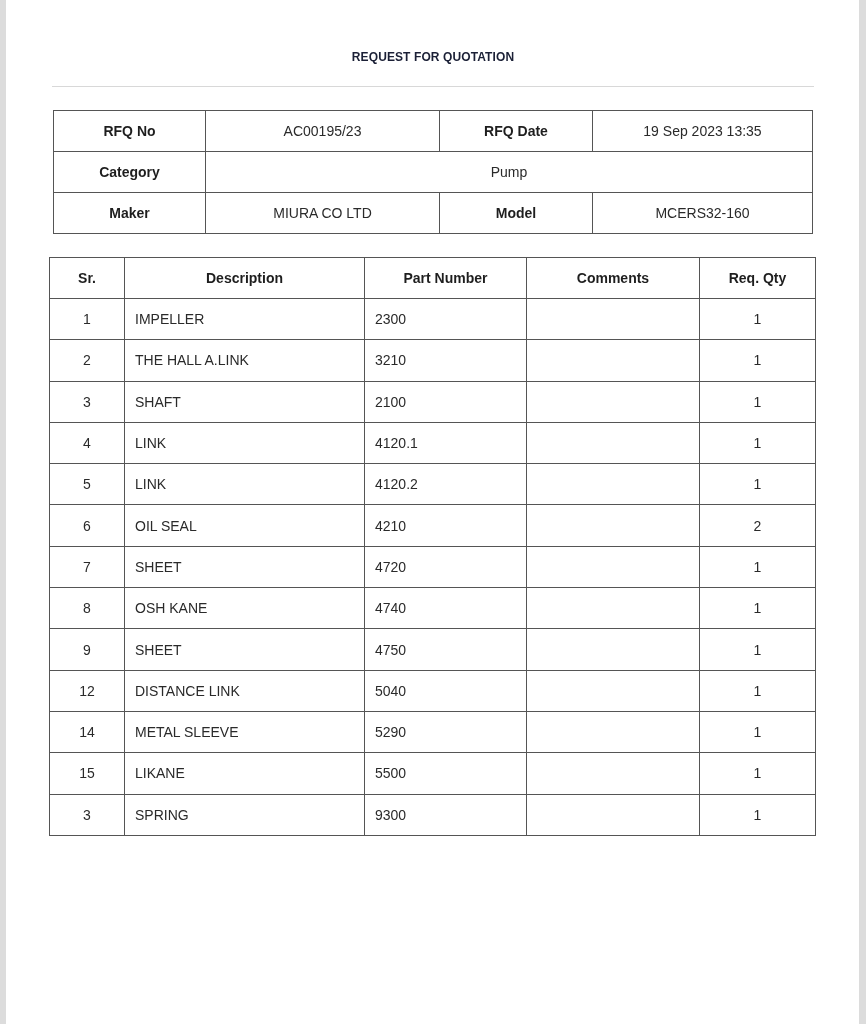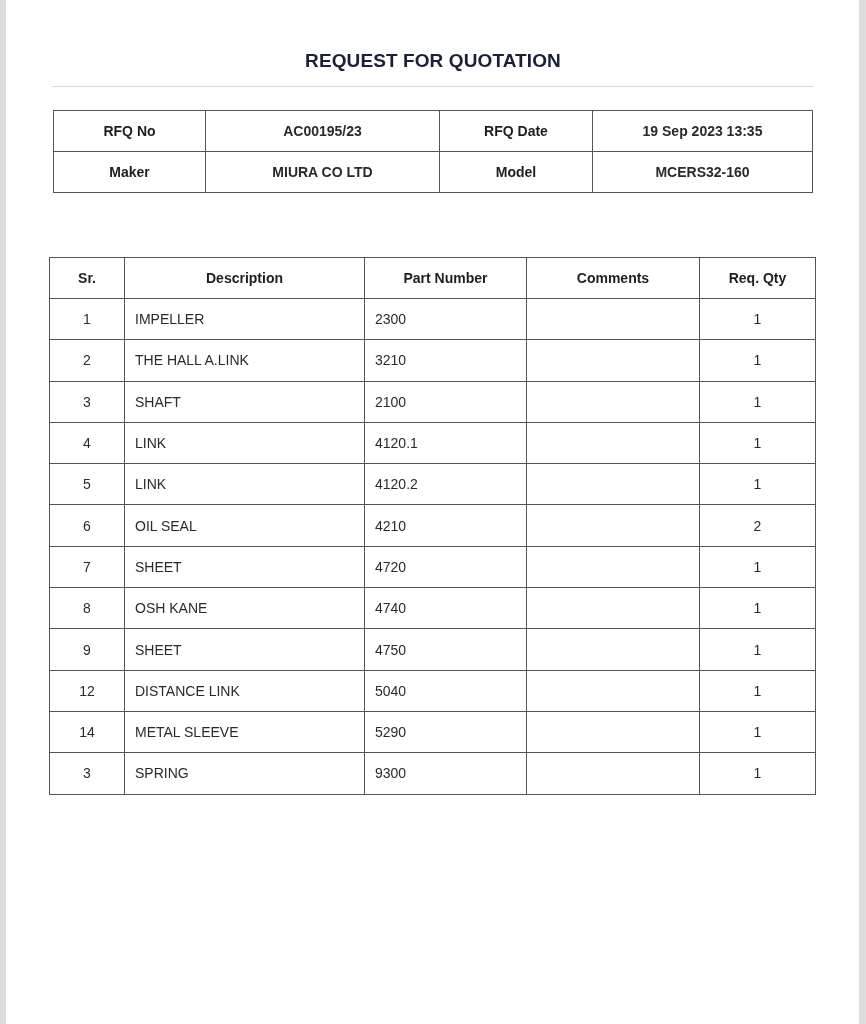--- a/index.html
+++ b/index.html
@@ -20,21 +20,21 @@
     background: #dcdcdc;
   }
   .edge-right {
     position: absolute; right: 0; top: 0; width: 7px; height: 1024px;
     background: #dcdcdc;
   }
   .page-title {
     position: absolute;
     top: 50px; left: 0; width: 866px;
     text-align: center;
-    font-size: 19px;
+    font-size: 12px;
     font-weight: bold;
     color: #1b2036;
     letter-spacing: 0.1px;
   }
   .divider {
     position: absolute;
     top: 86px; left: 52px; width: 762px; height: 0;
     border-top: 1px solid #d8d8d8;
   }
   table {
@@ -47,21 +47,21 @@
     font-size: 14px;
     padding: 0 10px;
     box-sizing: border-box;
     white-space: nowrap;
     overflow: hidden;
   }
   
   .info-table {
     top: 110px; left: 53px; width: 759px; text-align: center;
   }
-  .info-table td { height: 41px; font-weight: bold; }
+  .info-table td { height: 41px; }
   .info-table .lbl { font-weight: bold; color: #1e1e1e; }
   .info-table .val { color: #2a2a2a; }
   
   .items-table {
     top: 257px; left: 49px; width: 766px;
   }
   .items-table th {
     height: 41px;
     font-weight: bold;
     color: #1e1e1e;
@@ -87,20 +87,24 @@
     <col style="width:234px">
     <col style="width:153px">
     <col style="width:220px">
   </colgroup>
   <tbody>
       <tr>
     <td class="lbl">RFQ No</td>
     <td class="val">AC00195/23</td>
     <td class="lbl">RFQ Date</td>
     <td class="val">19 Sep 2023 13:35</td>
+  </tr>
+  <tr>
+    <td class="lbl">Category</td>
+    <td class="val" colspan="3">Pump</td>
   </tr>
   <tr>
     <td class="lbl">Maker</td>
     <td class="val">MIURA CO LTD</td>
     <td class="lbl">Model</td>
     <td class="val">MCERS32-160</td>
   </tr>
 </tbody>
   </table>
 
@@ -193,20 +197,27 @@
         <td class="c-qty">1</td>
       </tr>
       <tr>
         <td class="c-sr">14</td>
         <td class="c-desc">METAL SLEEVE</td>
         <td class="c-part">5290</td>
         <td class="c-comments"></td>
         <td class="c-qty">1</td>
       </tr>
       <tr>
+        <td class="c-sr">15</td>
+        <td class="c-desc">LIKANE</td>
+        <td class="c-part">5500</td>
+        <td class="c-comments"></td>
+        <td class="c-qty">1</td>
+      </tr>
+      <tr>
         <td class="c-sr">3</td>
         <td class="c-desc">SPRING</td>
         <td class="c-part">9300</td>
         <td class="c-comments"></td>
         <td class="c-qty">1</td>
       </tr>
     </tbody>
 </table>
 
 </body></html>

